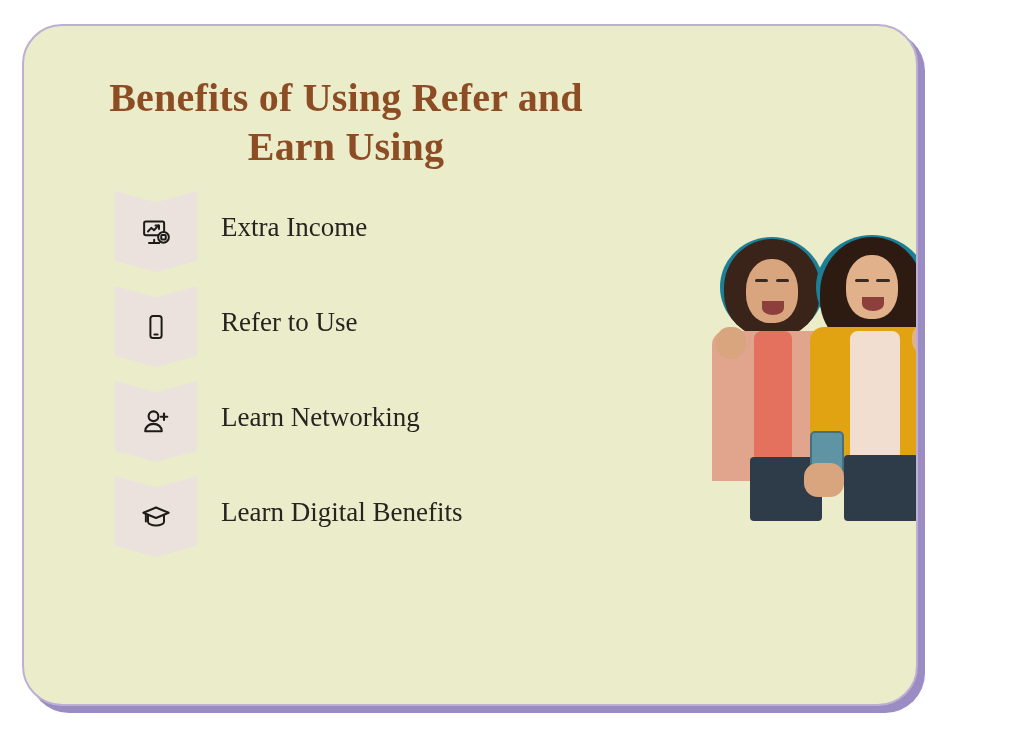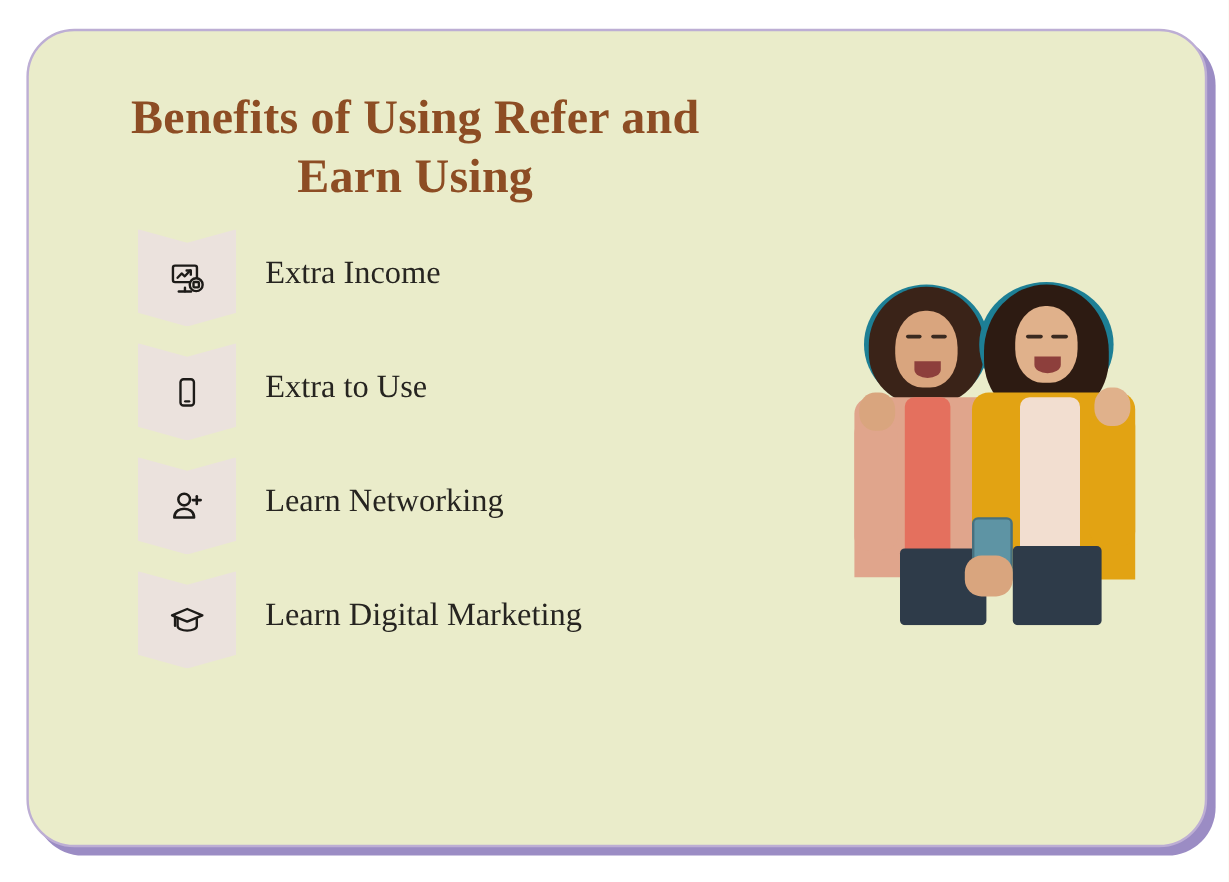--- a/index.html
+++ b/index.html
@@ -12,21 +12,21 @@
     background: #ffffff;
     font-family: "Liberation Serif", "DejaVu Serif", serif;
     overflow: hidden;
   }
 
   
   #slide-card {
     position: absolute;
     left: 22px;
     top: 24px;
-    width: 984px;
+    width: 896px;
     height: 682px;
     box-sizing: border-box;
     background: #eaecca;
     border-radius: 40px;
     border: 2px solid #bdaed4;
     box-shadow: 7px 7px 0 0 #9b8cc4;
     overflow: hidden;
   }
 
   
@@ -163,21 +163,21 @@
 
     <div class="benefit-row">
       <div class="chevron-badge">
         <span>
           <svg width="28" height="28" viewBox="0 0 24 24" fill="none" stroke="#1d1b18" stroke-width="1.7" stroke-linecap="round" stroke-linejoin="round">
             <rect x="7.2" y="2.6" width="9.6" height="18.8" rx="2.2"></rect>
             <path d="M10.6 18.4h2.8"></path>
           </svg>
         </span>
       </div>
-      <div class="benefit-label">Extra to Use</div>
+      <div class="benefit-label">Refer to Use</div>
     </div>
 
 
     <div class="benefit-row">
       <div class="chevron-badge">
         <span>
           <svg width="30" height="30" viewBox="0 0 24 24" fill="none" stroke="#1d1b18" stroke-width="1.7" stroke-linecap="round" stroke-linejoin="round">
             <circle cx="10" cy="7.4" r="3.9"></circle>
             <path d="M3.4 19.4c0-3.6 2.95-5.9 6.6-5.9s6.6 2.3 6.6 5.9z"></path>
             <path d="M18.4 5.2v5.2"></path>
@@ -191,21 +191,21 @@
     <div class="benefit-row">
       <div class="chevron-badge">
         <span>
           <svg width="30" height="30" viewBox="0 0 24 24" fill="none" stroke="#1d1b18" stroke-width="1.6" stroke-linecap="round" stroke-linejoin="round">
             <path d="M1.9 8.6L12 4.4l10.1 4.2L12 12.8z"></path>
             <path d="M5.6 10.6v5.1c0 1.7 2.9 3.1 6.4 3.1s6.4-1.4 6.4-3.1v-5.1"></path>
             <path d="M3.9 9.4v6.2"></path>
           </svg>
         </span>
       </div>
-      <div class="benefit-label">Learn Digital Marketing</div>
+      <div class="benefit-label">Learn Digital Benefits</div>
     </div>
 
   </div>
 
   <div id="photo-figure">
     <div class="ph-stage">
 
       <div class="person" style="left:14px; width:130px; height:290px;">
 
         <div class="teal-halo" style="left:14px; top:6px; width:104px; height:100px; background:#1d7f95;"></div>

